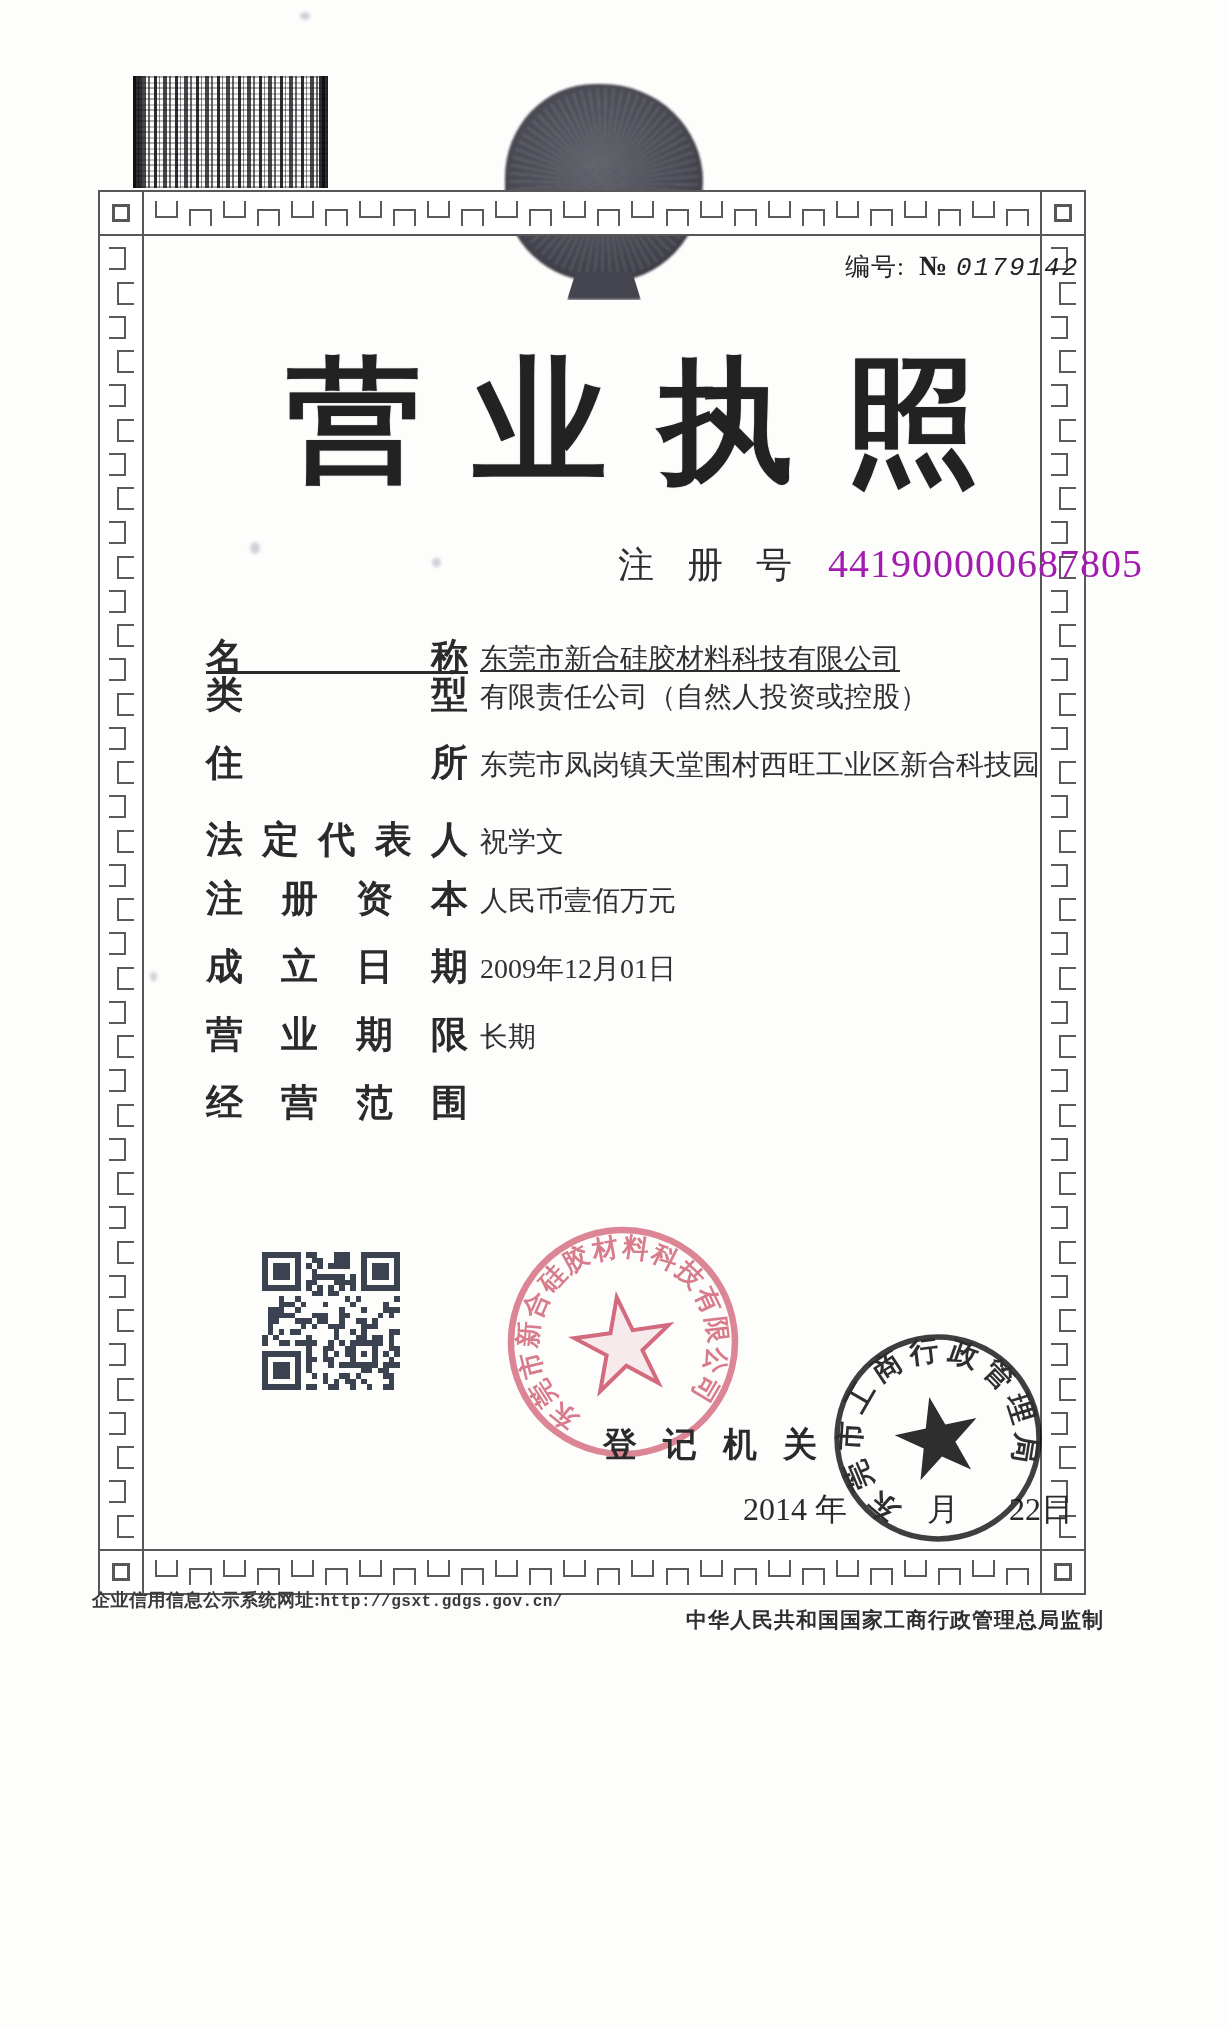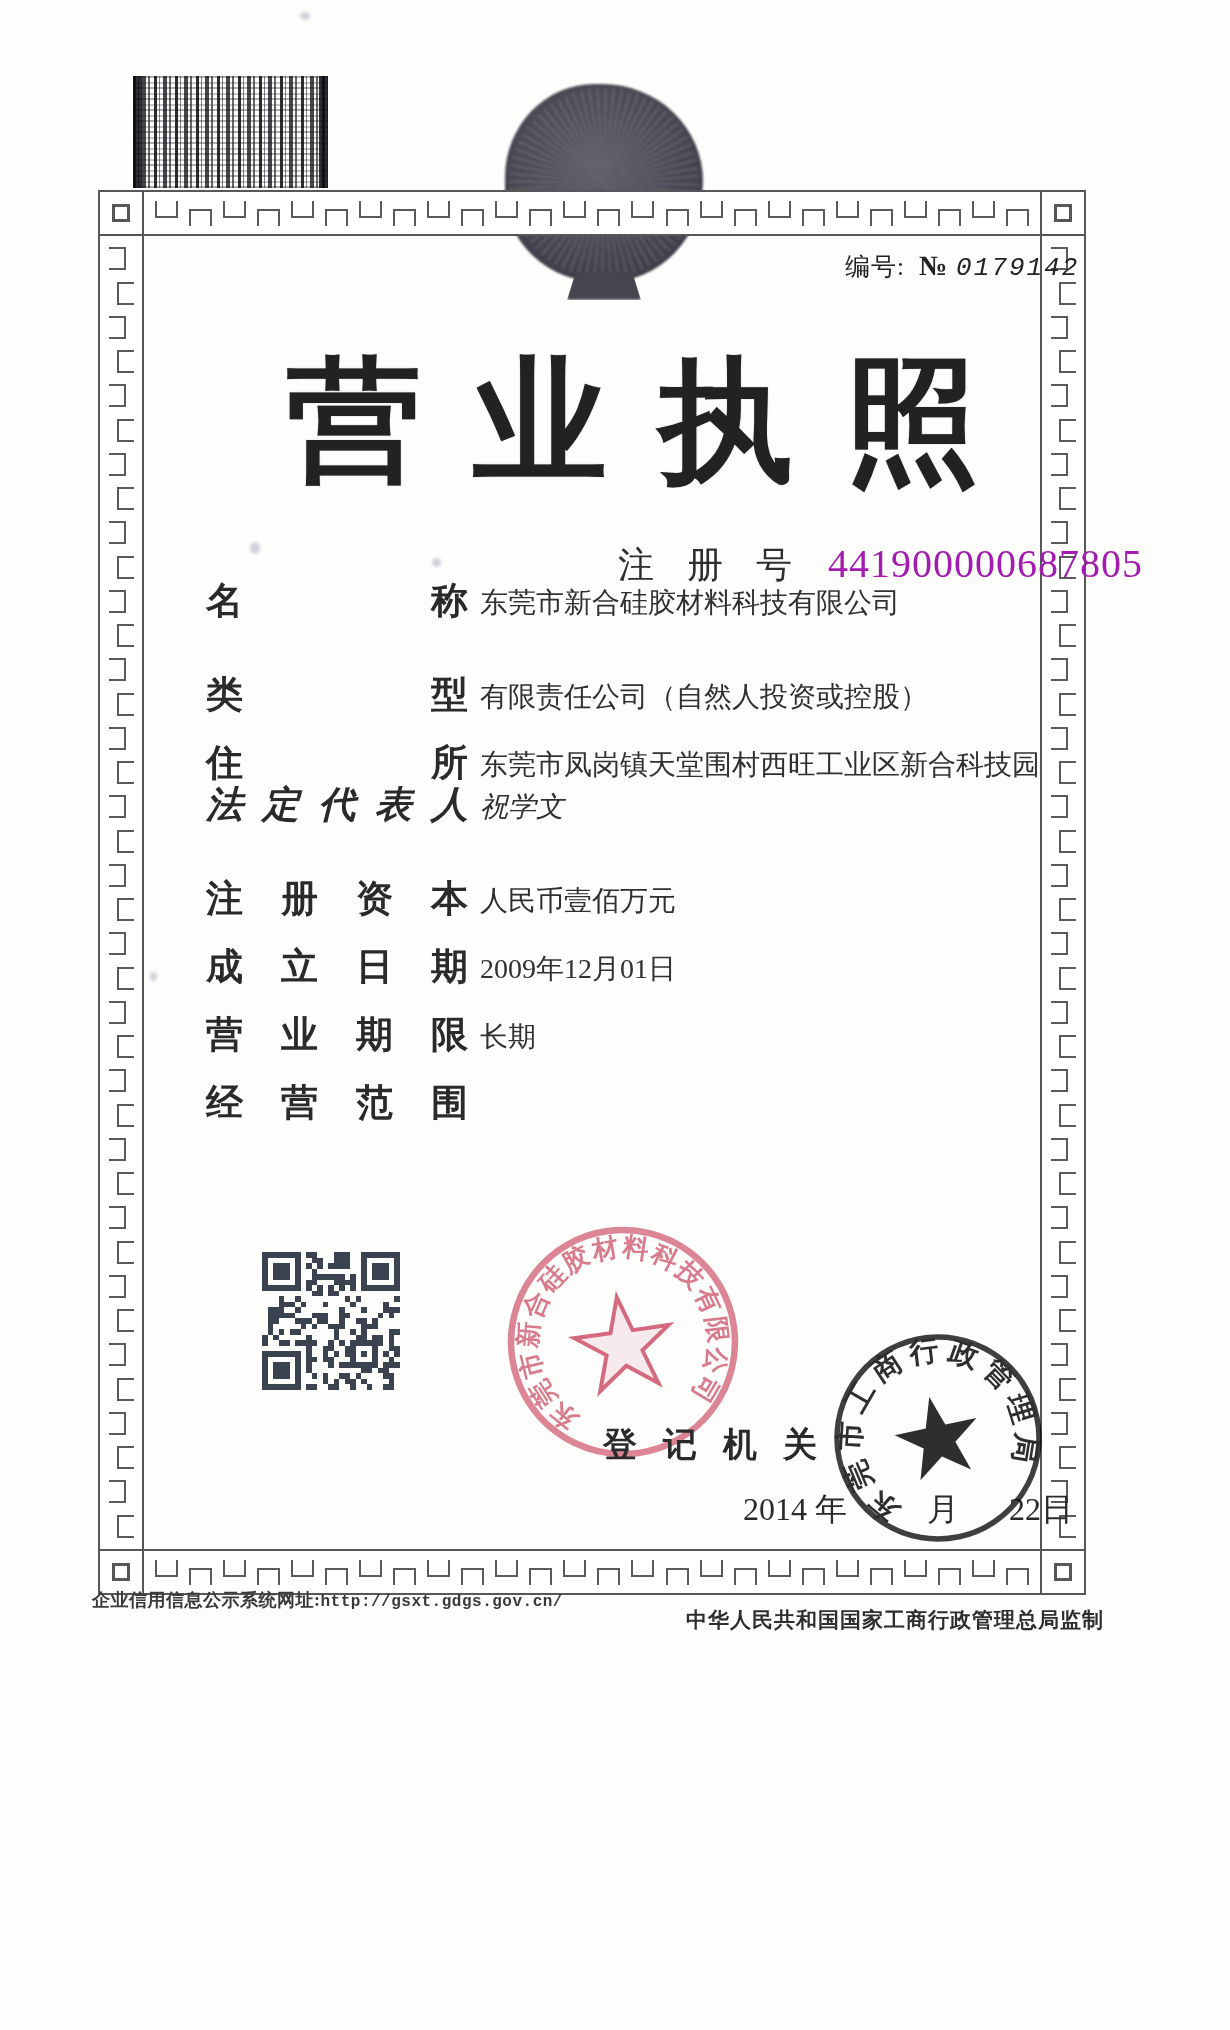--- a/index.html
+++ b/index.html
@@ -290,33 +290,33 @@
   <span>编号:</span><span class="no">№</span><span class="num">0179142</span>
 </div>
 
 <div class="abs title">营业执照</div>
 
 <div class="abs regno">
   <span class="lbl">注 册 号</span>
   <span class="val">441900000687805</span>
 </div>
 
-<div class="row" style="top:580px;">
+<div class="row" style="top:636px;text-decoration:underline;">
   <div class="lab">名称</div>
   <div class="val">东莞市新合硅胶材料科技有限公司</div>
 </div>
 <div class="row" style="top:674px;">
   <div class="lab">类型</div>
   <div class="val">有限责任公司（自然人投资或控股）</div>
 </div>
 <div class="row" style="top:742px;">
   <div class="lab">住所</div>
   <div class="val">东莞市凤岗镇天堂围村西旺工业区新合科技园</div>
 </div>
-<div class="row" style="top:784px;font-style:italic;">
+<div class="row" style="top:819px;">
   <div class="lab">法定代表人</div>
   <div class="val">祝学文</div>
 </div>
 <div class="row" style="top:878px;">
   <div class="lab">注册资本</div>
   <div class="val">人民币壹佰万元</div>
 </div>
 <div class="row" style="top:946px;">
   <div class="lab">成立日期</div>
   <div class="val">2009年12月01日</div>

